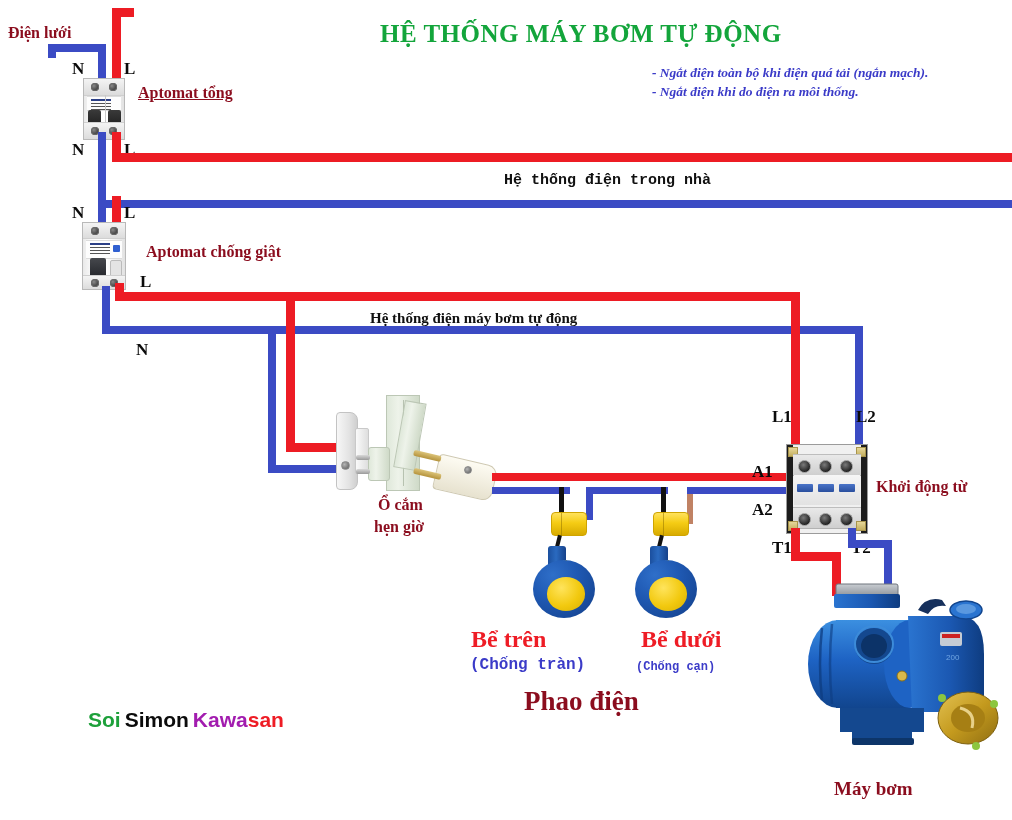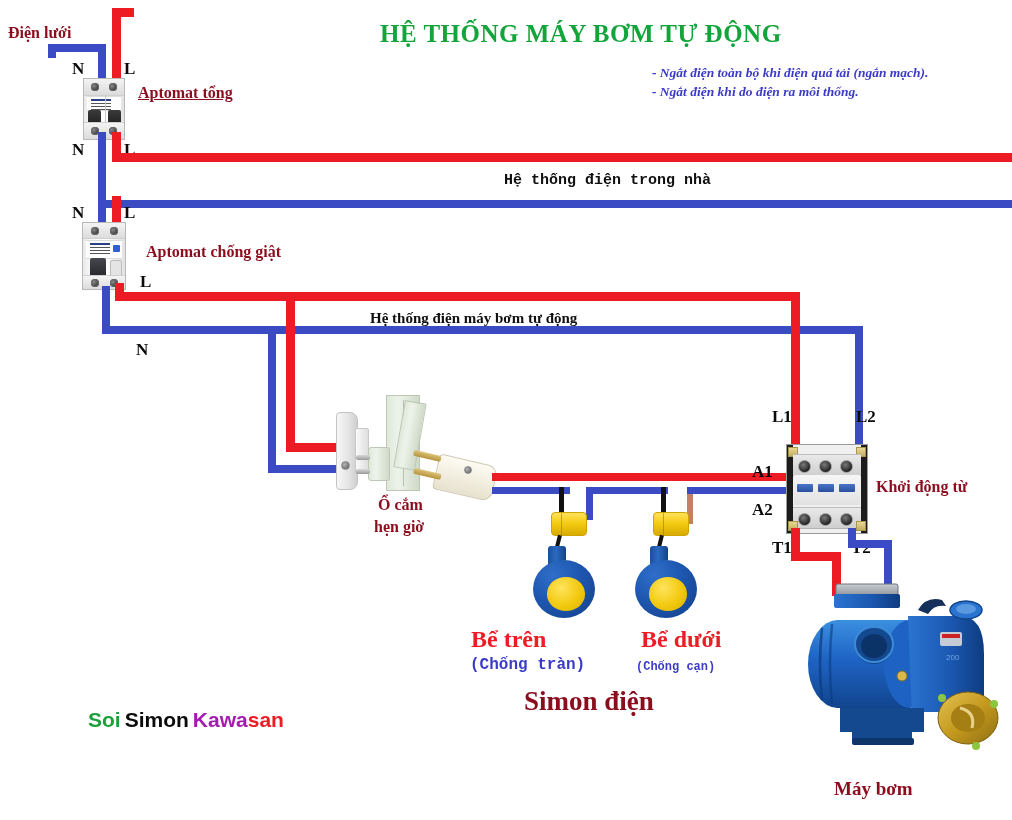--- a/index.html
+++ b/index.html
@@ -422,21 +422,21 @@
     <div class="float-ball" style="left:0px; top:52px; width:62px; height:58px;">
       <div class="float-ball-inner"></div>
     </div>
   </div>
 
   <div class="abs term-red" style="left:471px; top:626px; font-size:24px;">Bể trên</div>
   <div class="abs term-blue" style="left:470px; top:656px; font-size:16px;">(Chống tràn)</div>
   <div class="abs term-red" style="left:641px; top:626px; font-size:24px;">Bể dưới</div>
   <div class="abs term-blue" style="left:636px; top:660px; font-size:12px;">(Chống cạn)</div>
 
-  <div class="abs big-darkred" style="left:524px; top:686px;">Simon điện</div>
+  <div class="abs big-darkred" style="left:524px; top:686px;">Phao điện</div>
 
   <div class="wire wire-red" style="left:791px; top:292px; width:9px; height:155px;"></div>
 
   <div class="wire wire-blue" style="left:855px; top:326px; width:8px; height:122px;"></div>
 
   <div class="abs term" style="left:772px; top:407px;">L1</div>
   <div class="abs term" style="left:856px; top:407px;">L2</div>
 
   <div class="contactor" style="left:786px; top:444px; width:82px; height:90px;">
     <div class="ct-lug" style="left:1px; top:2px; width:10px; height:10px;"></div>

